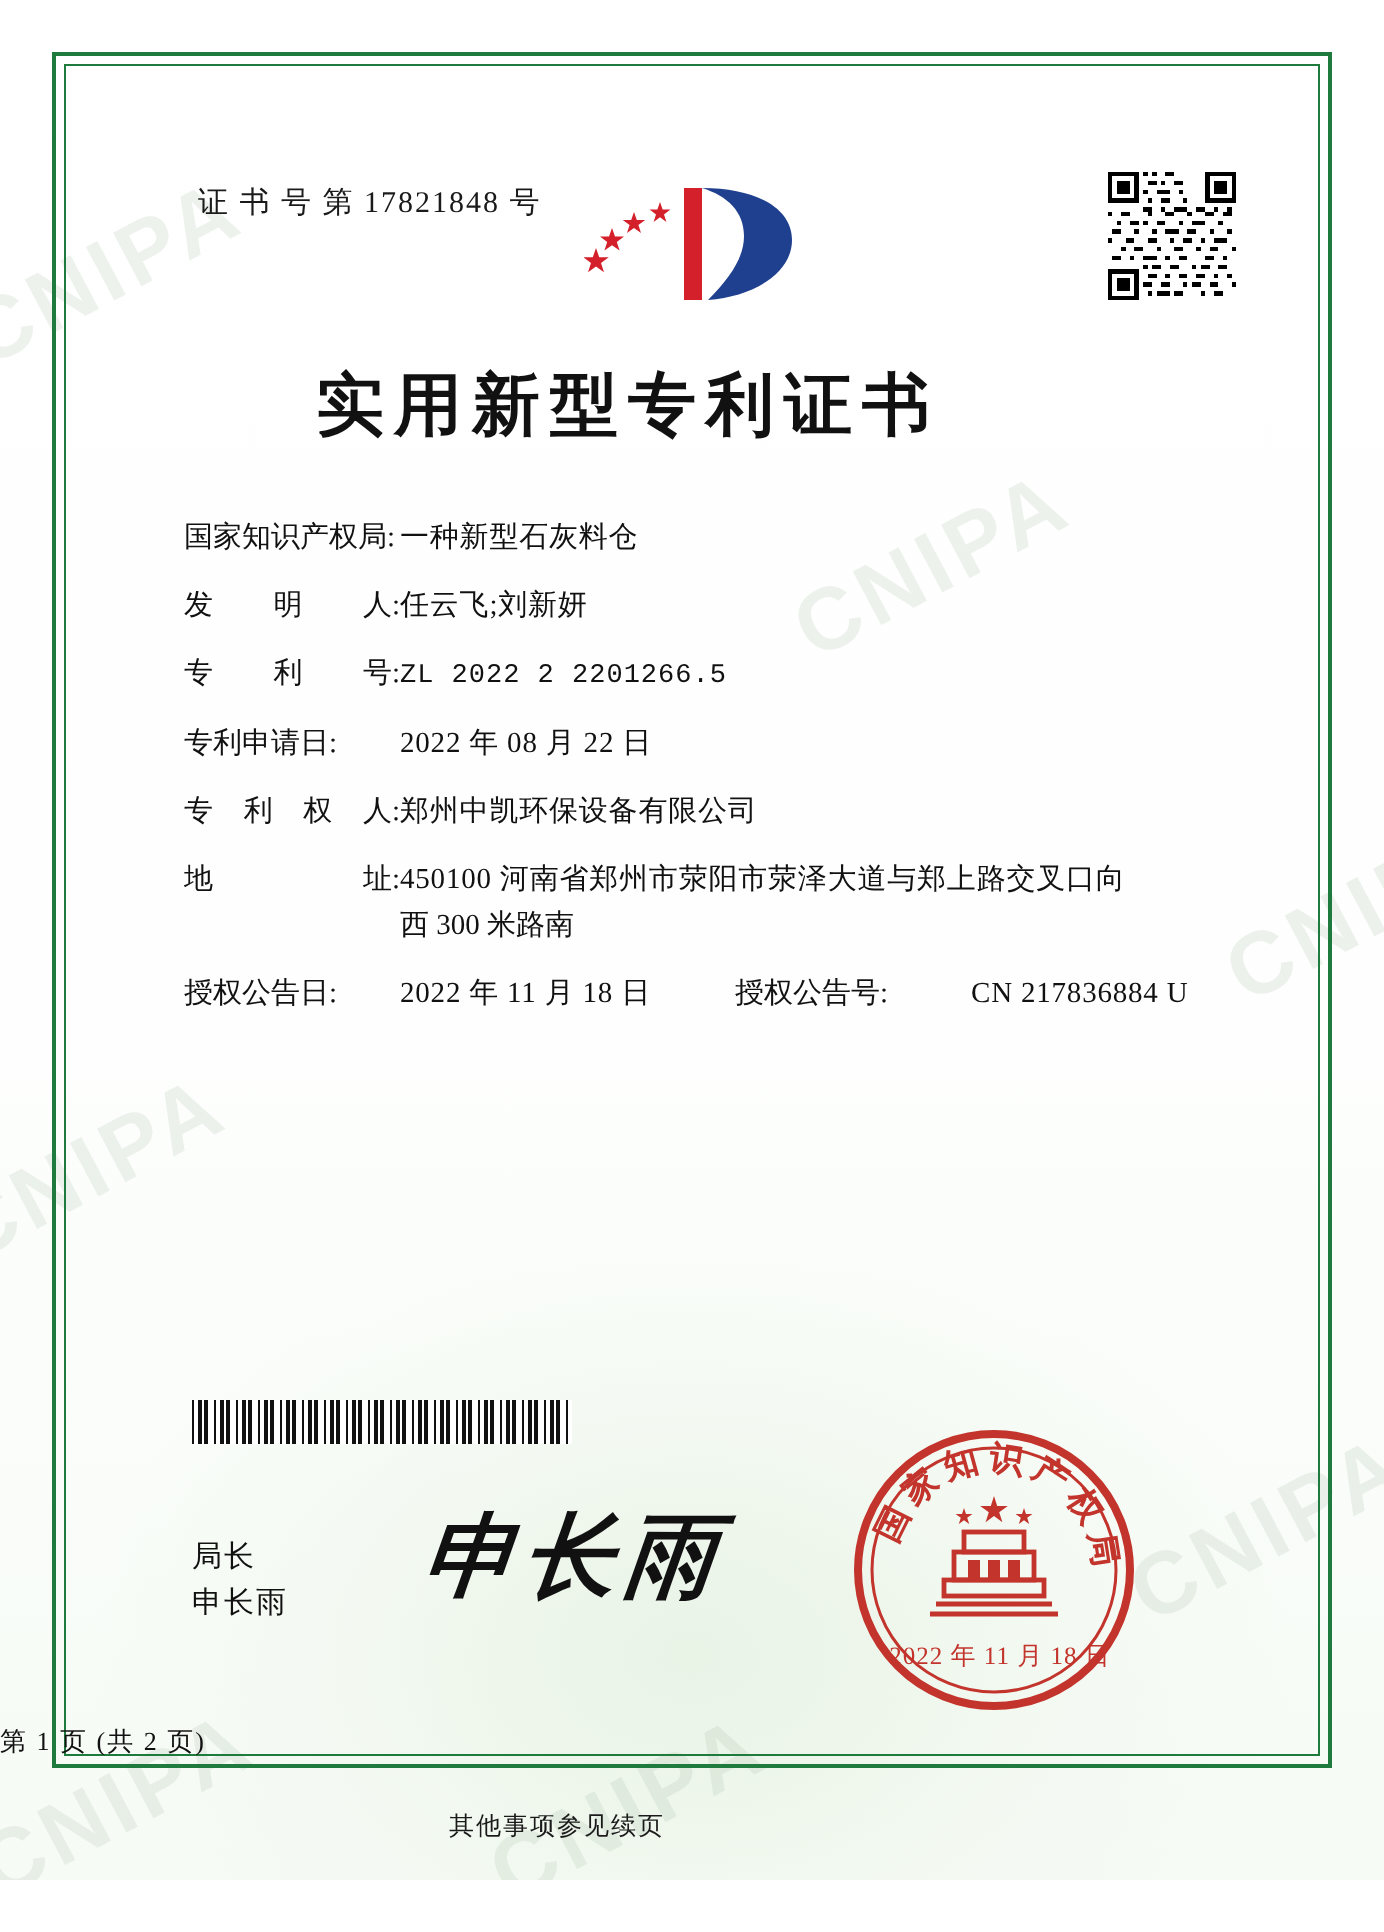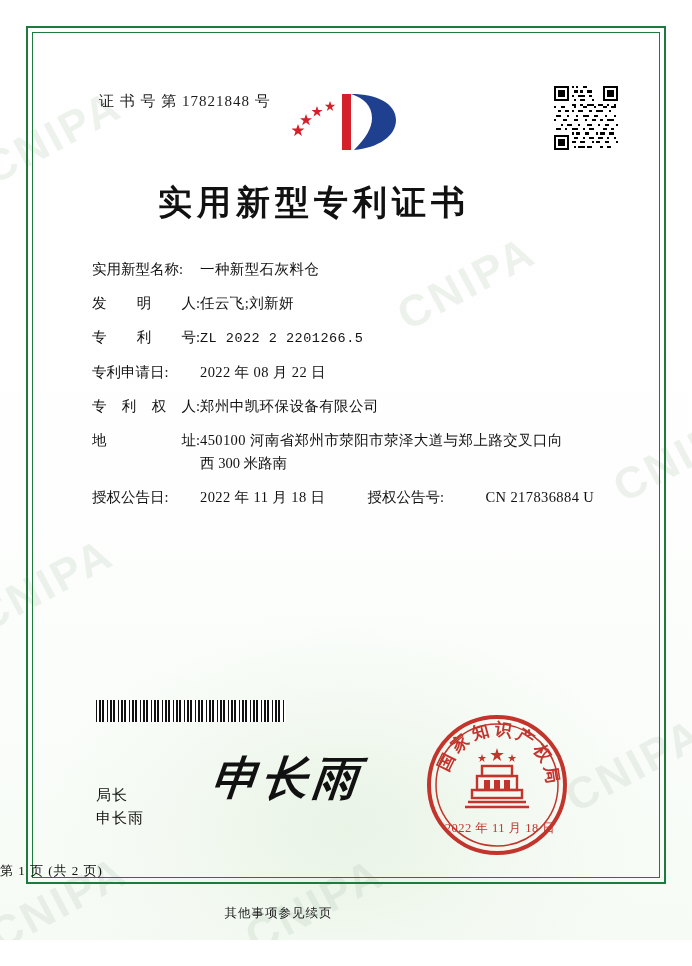--- a/index.html
+++ b/index.html
@@ -164,21 +164,21 @@
       #fff 5px, #fff 6px,
       #111 6px, #111 8px,
       #fff 8px, #fff 11px
     );
   }
 
   
   .sig-label {
     position: absolute;
     left: 96px;
-    top: 784px;
+    top: 768px;
     font-size: 15px;
     line-height: 1.5;
     color: #111;
     letter-spacing: 1px;
   }
   .sig-script {
     position: absolute;
     left: 212px;
     top: 748px;
     font-size: 46px;
@@ -370,21 +370,21 @@
           <rect x="24" y="27" width="2" height="1"></rect>
       </g>
     </svg>
   </div>
 
   <div class="title">实用新型专利证书</div>
 
   <div class="fields">
 
     <div class="field-row">
-      <span class="f-label">实用新型名称:</span>
+      <span class="f-label">国家知识产权局:</span>
       <span class="f-value">一种新型石灰料仓</span>
     </div>
 
     <div class="field-row">
       <span class="f-label spread">
           <span>发</span>
           <span>明</span>
           <span>人:</span>
         </span>
       <span class="f-value">任云飞;刘新妍</span>

